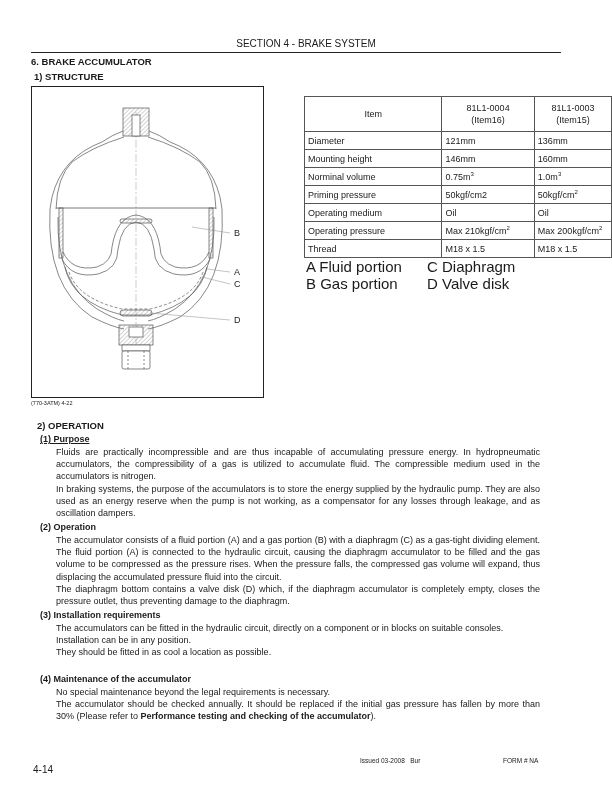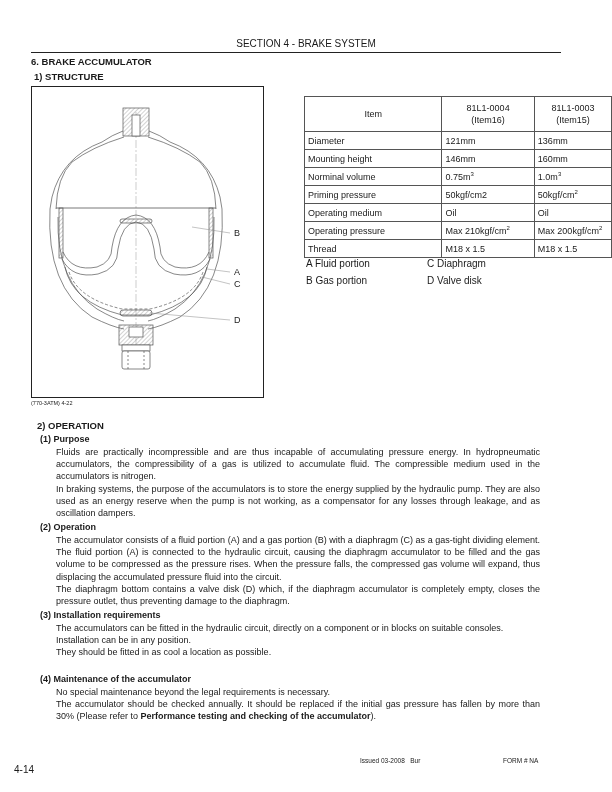--- a/index.html
+++ b/index.html
@@ -16,29 +16,29 @@
   #figure-code { left:31px; top:400px; font-size:5.5px; }
 
   #spec-table { left:304px; top:96px; border-collapse:collapse; font-size:9px; }
   #spec-table td, #spec-table th { border:1px solid #555; padding:0 3px; height:17px; font-weight:normal; text-align:left; white-space:nowrap; }
   #spec-table th { text-align:center; height:34px; line-height:12px; } 
   #spec-table col.w1 { width:103px; }
   #spec-table col.w2 { width:58px; }
   #spec-table col.w3 { width:58px; }
   sup { font-size:6px; line-height:0; }
 
-  .legend { font-size:10px; }
+  .legend { font-size:15px; }
 
   #operation-title { left:37px; top:420px; font-size:9.5px; font-weight:bold; }
   .sub-title { left:40px; font-size:9px; font-weight:bold; }
   .para { left:56px; width:484px; font-size:9px; line-height:12.2px; }
   .just { text-align:justify; text-align-last:left; }
   .para p { margin:0; }
 
-  #page-number { left:14px; top:764px; font-size:10px; }
+  #page-number { left:33px; top:764px; font-size:10px; }
   #issued { left:360px; top:757px; font-size:6.5px; }
   #form-no { left:503px; top:757px; font-size:6.5px; }
 </style>
 </head>
 <body>
 
 <div id="section-header" class="abs">SECTION 4 - BRAKE SYSTEM</div>
 <div id="header-rule" class="abs"></div>
 <div id="chapter-title" class="abs">6. BRAKE ACCUMULATOR</div>
 <div id="structure-title" class="abs">1) STRUCTURE</div>
@@ -154,21 +154,21 @@
     </tbody>
 </table>
 
 <div class="abs legend" style="left:306px; top:258px;">A Fluid portion</div>
 <div class="abs legend" style="left:306px; top:275px;">B Gas portion</div>
 <div class="abs legend" style="left:427px; top:258px;">C Diaphragm</div>
 <div class="abs legend" style="left:427px; top:275px;">D Valve disk</div>
 
 <div id="operation-title" class="abs">2) OPERATION</div>
 
-<div class="abs sub-title" style="top:434px;">(1) Purpose</div>
+<div class="abs sub-title" style="top:434px;text-decoration:underline;">(1) Purpose</div>
 <div class="abs para" style="top:446px;">
   <p class="just">Fluids are practically incompressible and are thus incapable of accumulating pressure energy. In hydropneumatic accumulators, the compressibility of a gas is utilized to accumulate fluid. The compressible medium used in the accumulators is nitrogen.</p>
   <p class="just">In braking systems, the purpose of the accumulators is to store the energy supplied by the hydraulic pump. They are also used as an energy reserve when the pump is not working, as a compensator for any losses through leakage, and as oscillation dampers.</p>
 </div>
 
 <div class="abs sub-title" style="top:522px;">(2) Operation</div>
 <div class="abs para" style="top:534px;">
   <p class="just">The accumulator consists of a fluid portion (A) and a gas portion (B) with a diaphragm (C) as a gas-tight dividing element. The fluid portion (A) is connected to the hydraulic circuit, causing the diaphragm accumulator to be filled and the gas volume to be compressed as the pressure rises. When the pressure falls, the compressed gas volume will expand, thus displacing the accumulated pressure fluid into the circuit.</p>
   <p class="just">The diaphragm bottom contains a valve disk (D) which, if the diaphragm accumulator is completely empty, closes the pressure outlet, thus preventing damage to the diaphragm.</p>
 </div>

